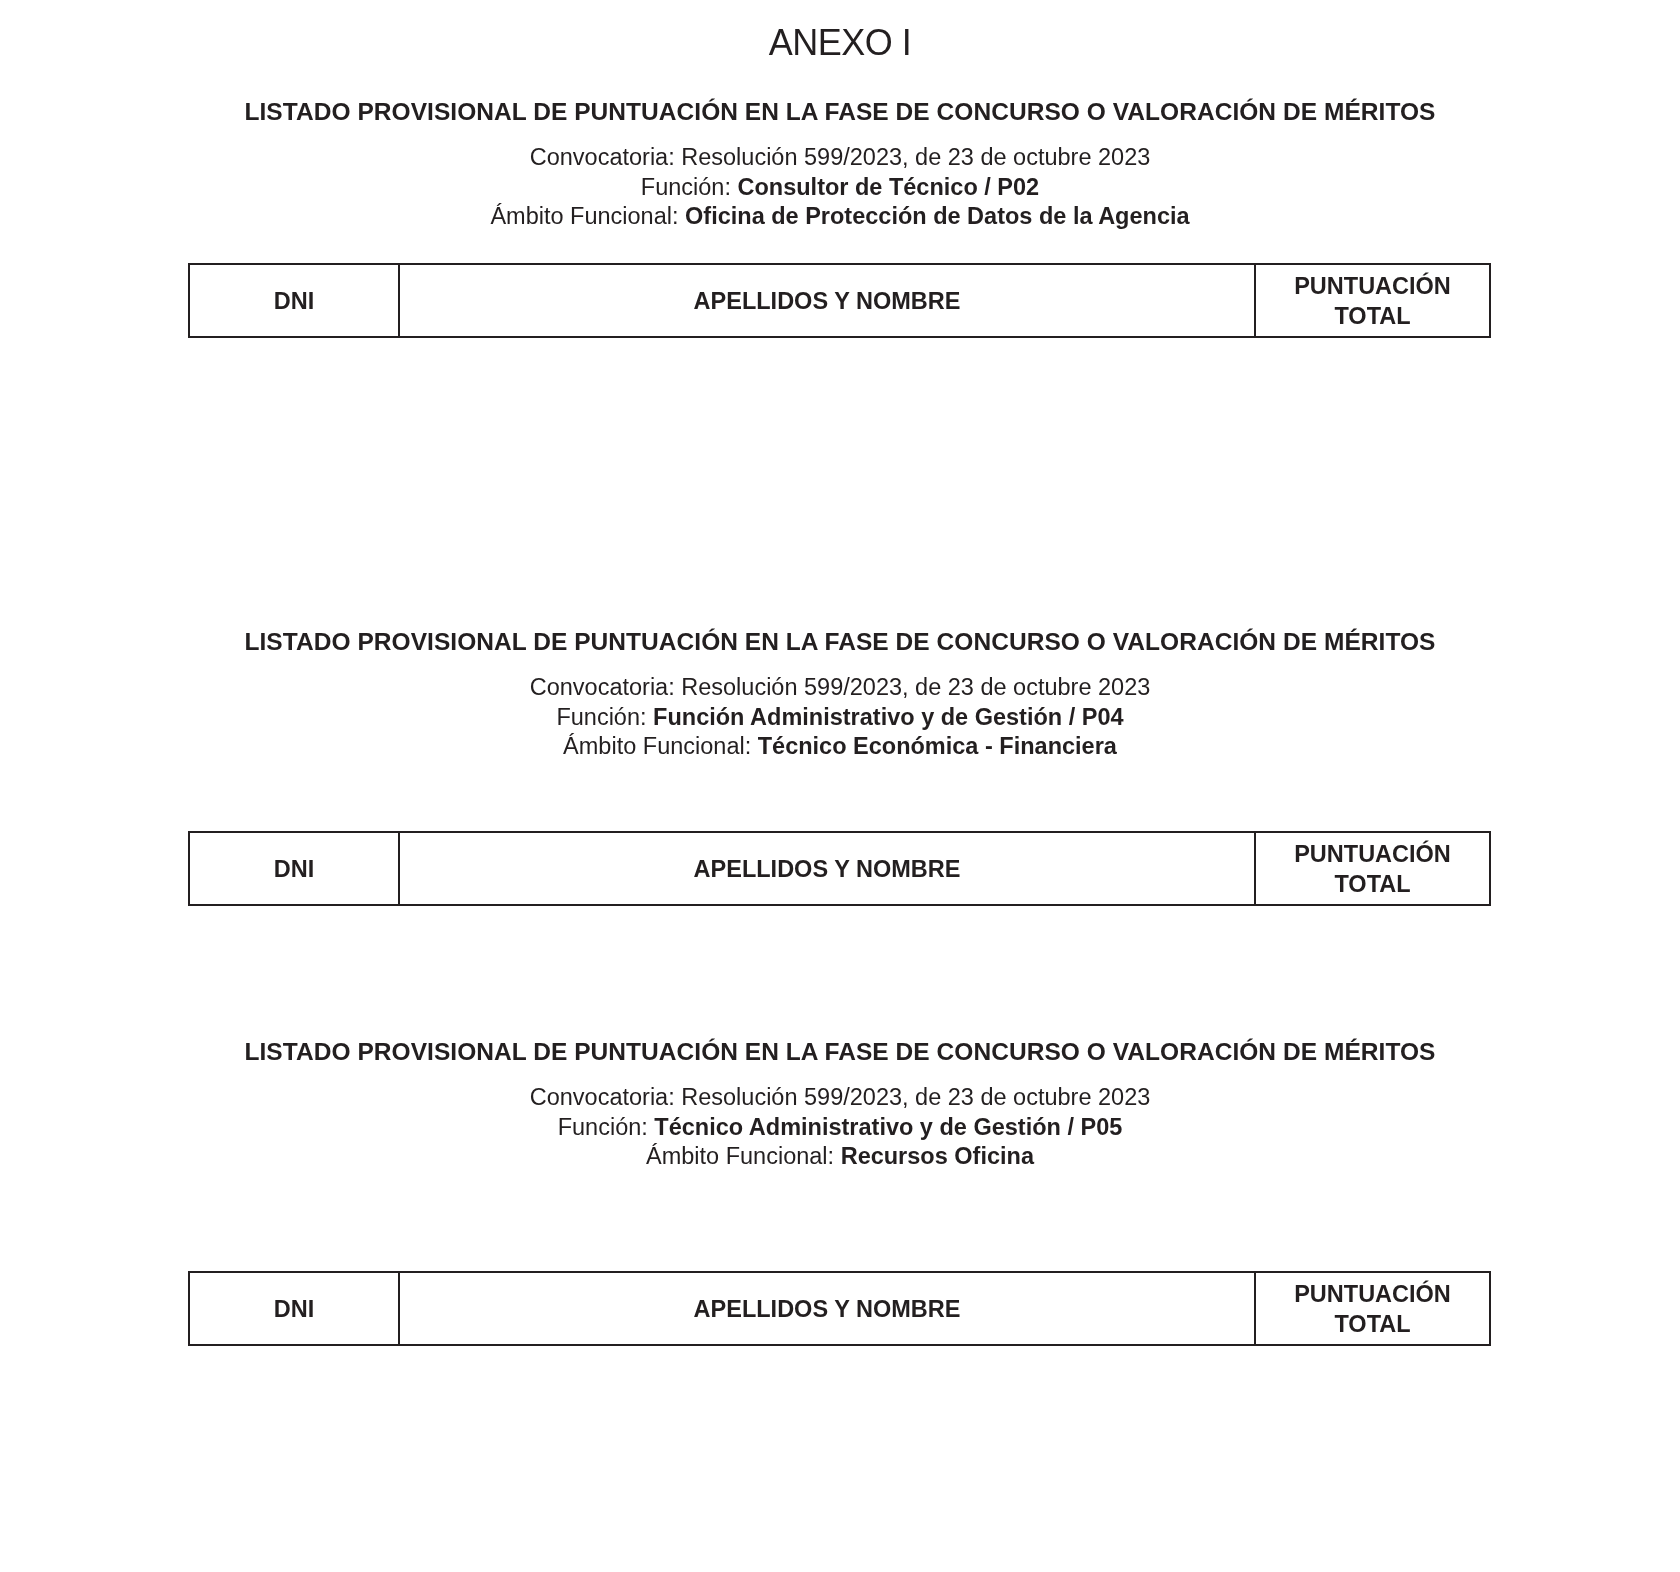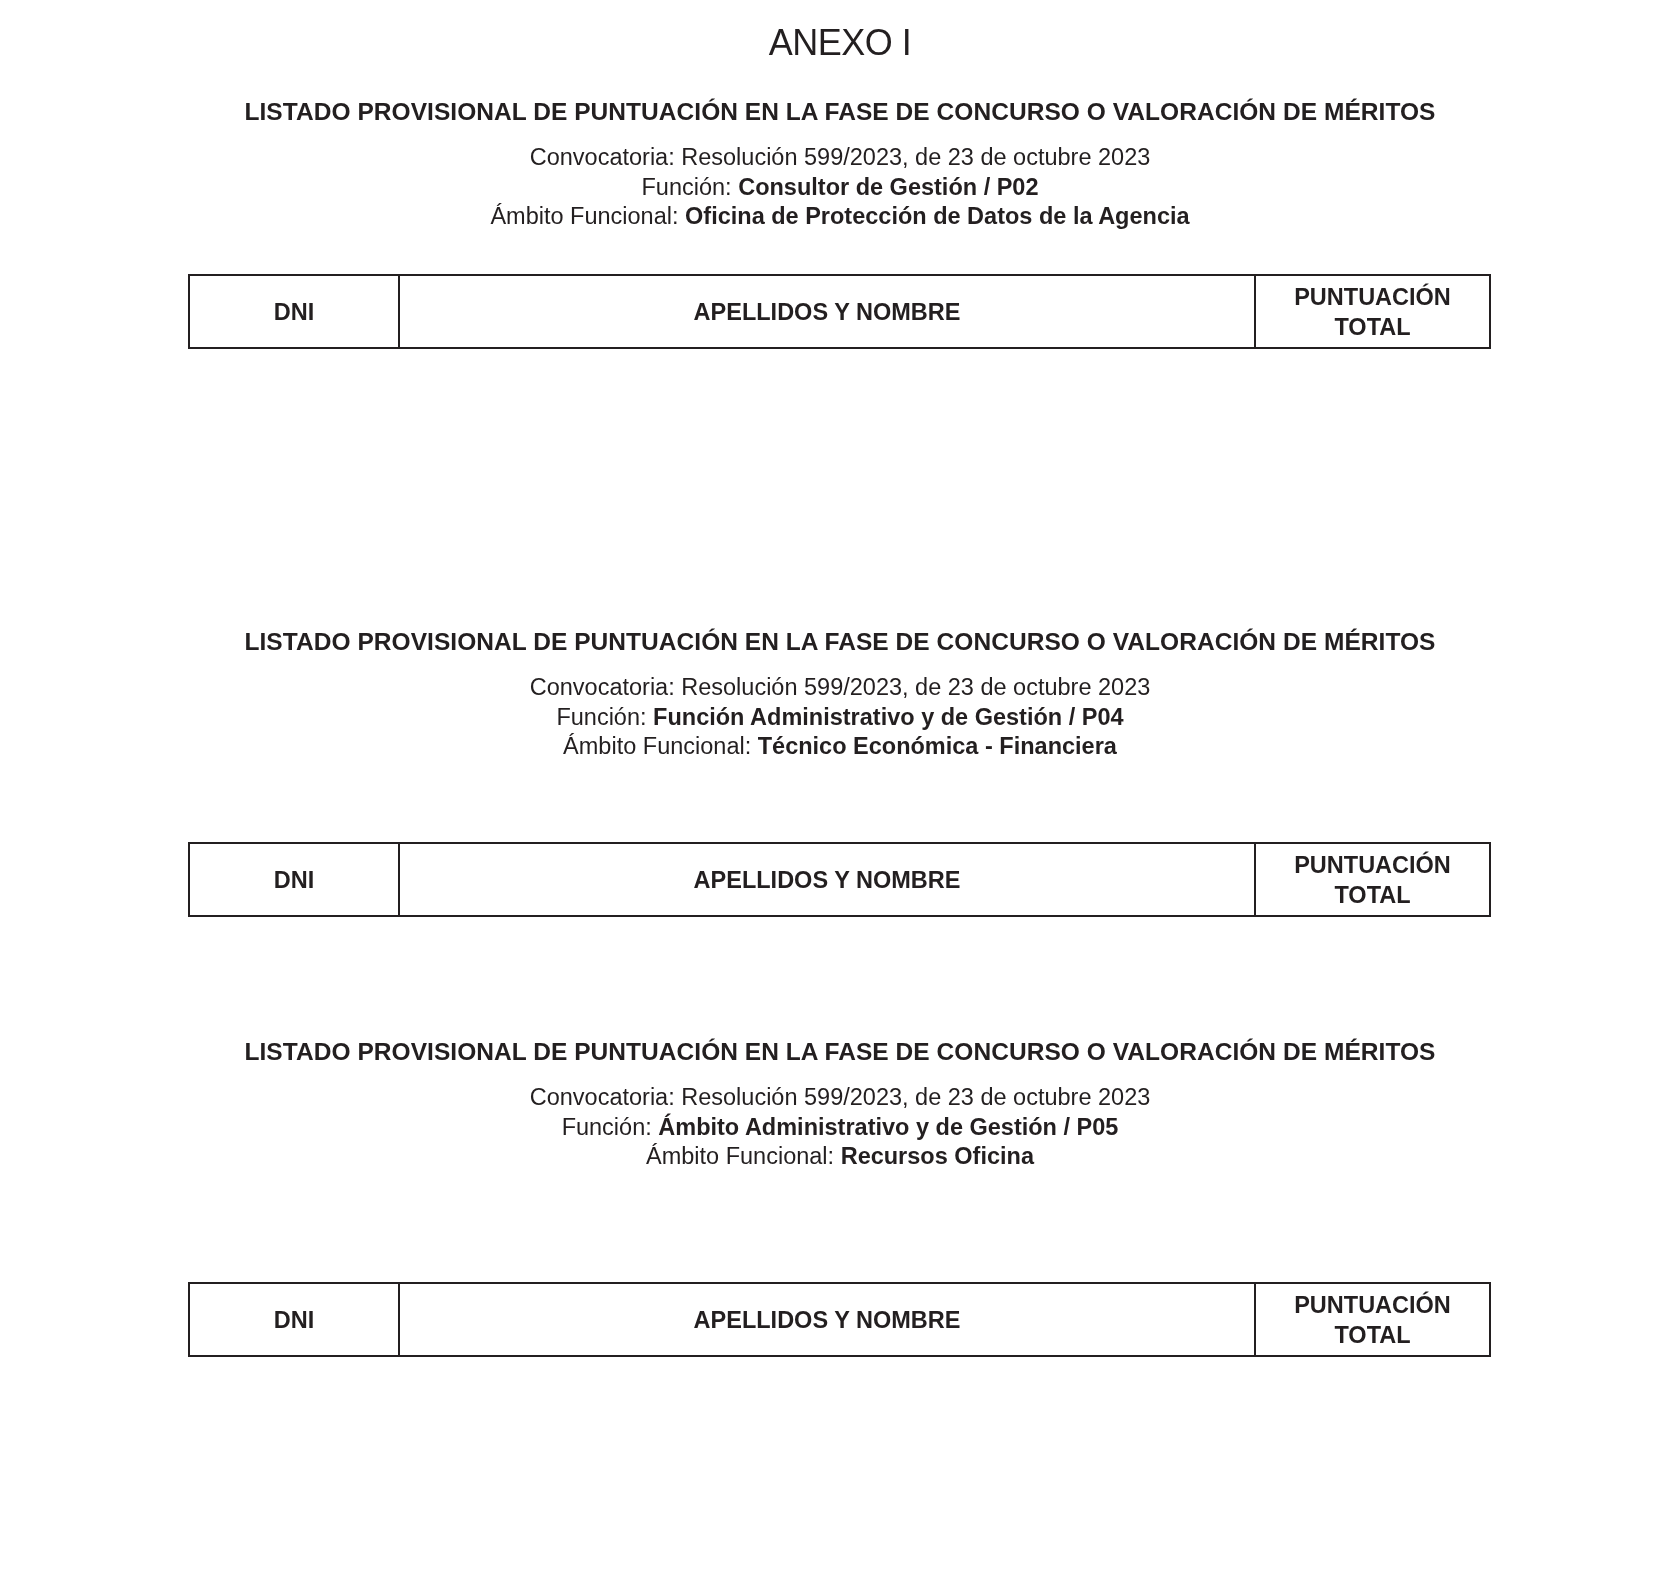--- a/index.html
+++ b/index.html
@@ -8,37 +8,37 @@
   .title { position: absolute; left: 0; width: 1680px; top: 21px; text-align: center;
            font-size: 36px; font-weight: normal; letter-spacing: -0.5px; line-height: 44px; margin: 0; }
   .section { position: absolute; left: 0; width: 1680px; }
   .section-heading { text-align: center; font-weight: bold; font-size: 24.5px; line-height: 30px;
                      margin: 11px; letter-spacing: 0.05px; }
   .meta { position: absolute; left: 0; width: 1680px; top: 57px; text-align: center;
           font-size: 23.5px; line-height: 29.5px; }
   .meta .row { display: block; }
   .meta b { font-weight: bold; }
   table.scores { position: absolute; left: 188px; width: 1301px; border-collapse: collapse;
-                 table-layout: fixed; font-size: 23.5px; margin-top: 11px; }
+                 table-layout: fixed; font-size: 23.5px; }
   table.scores th, table.scores td { border: 2.5px solid #231f20; padding: 0; }
   table.scores th { font-weight: bold; height: 71px; line-height: 30px; text-align: center; }
   col.c-dni { width: 210px; }
   col.c-name { width: 856px; }
   col.c-score { width: 235px; }
 </style>
 </head>
 <body>
 
 <h1 class="title">ANEXO I</h1>
 
 <div class="section" style="top:86px;">
   <h2 class="section-heading">LISTADO PROVISIONAL DE PUNTUACIÓN EN LA FASE DE CONCURSO O VALORACIÓN DE MÉRITOS</h2>
   <div class="meta">
     <span class="row"><span>Convocatoria:</span> <span>Resolución 599/2023, de 23 de octubre 2023</span></span>
-    <span class="row"><span>Función:</span> <b>Consultor de Gestión / P02</b></span>
+    <span class="row"><span>Función:</span> <b>Consultor de Técnico / P02</b></span>
     <span class="row"><span>Ámbito Funcional:</span> <b>Oficina de Protección de Datos de la Agencia</b></span>
   </div>
   <table class="scores" style="top:177px;">
     <colgroup>
         <col class="c-dni">
         <col class="c-name">
         <col class="c-score">
       </colgroup>
     <thead>
       <tr>
@@ -70,21 +70,21 @@
         <th><span style="display:inline-block;width:170px;">PUNTUACIÓN TOTAL</span></th>
       </tr>
     </thead>
     <tbody></tbody>
   </table>
 </div>
 <div class="section" style="top:1026px;">
   <h2 class="section-heading">LISTADO PROVISIONAL DE PUNTUACIÓN EN LA FASE DE CONCURSO O VALORACIÓN DE MÉRITOS</h2>
   <div class="meta">
     <span class="row"><span>Convocatoria:</span> <span>Resolución 599/2023, de 23 de octubre 2023</span></span>
-    <span class="row"><span>Función:</span> <b>Ámbito Administrativo y de Gestión / P05</b></span>
+    <span class="row"><span>Función:</span> <b>Técnico Administrativo y de Gestión / P05</b></span>
     <span class="row"><span>Ámbito Funcional:</span> <b>Recursos Oficina</b></span>
   </div>
   <table class="scores" style="top:245px;">
     <colgroup>
         <col class="c-dni">
         <col class="c-name">
         <col class="c-score">
       </colgroup>
     <thead>
       <tr>

